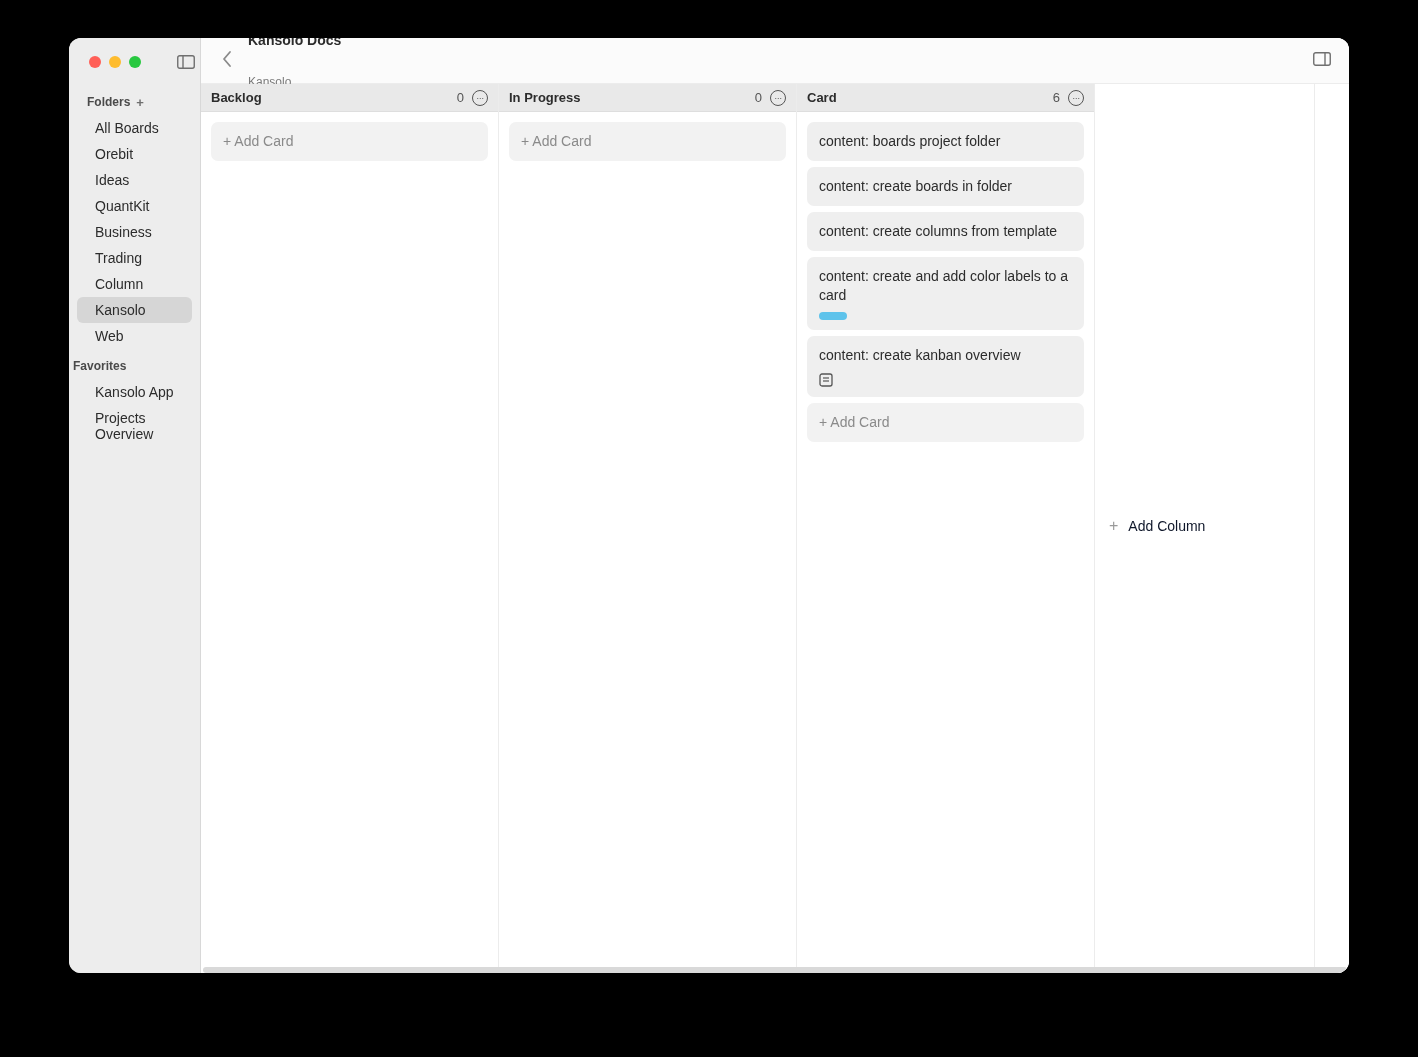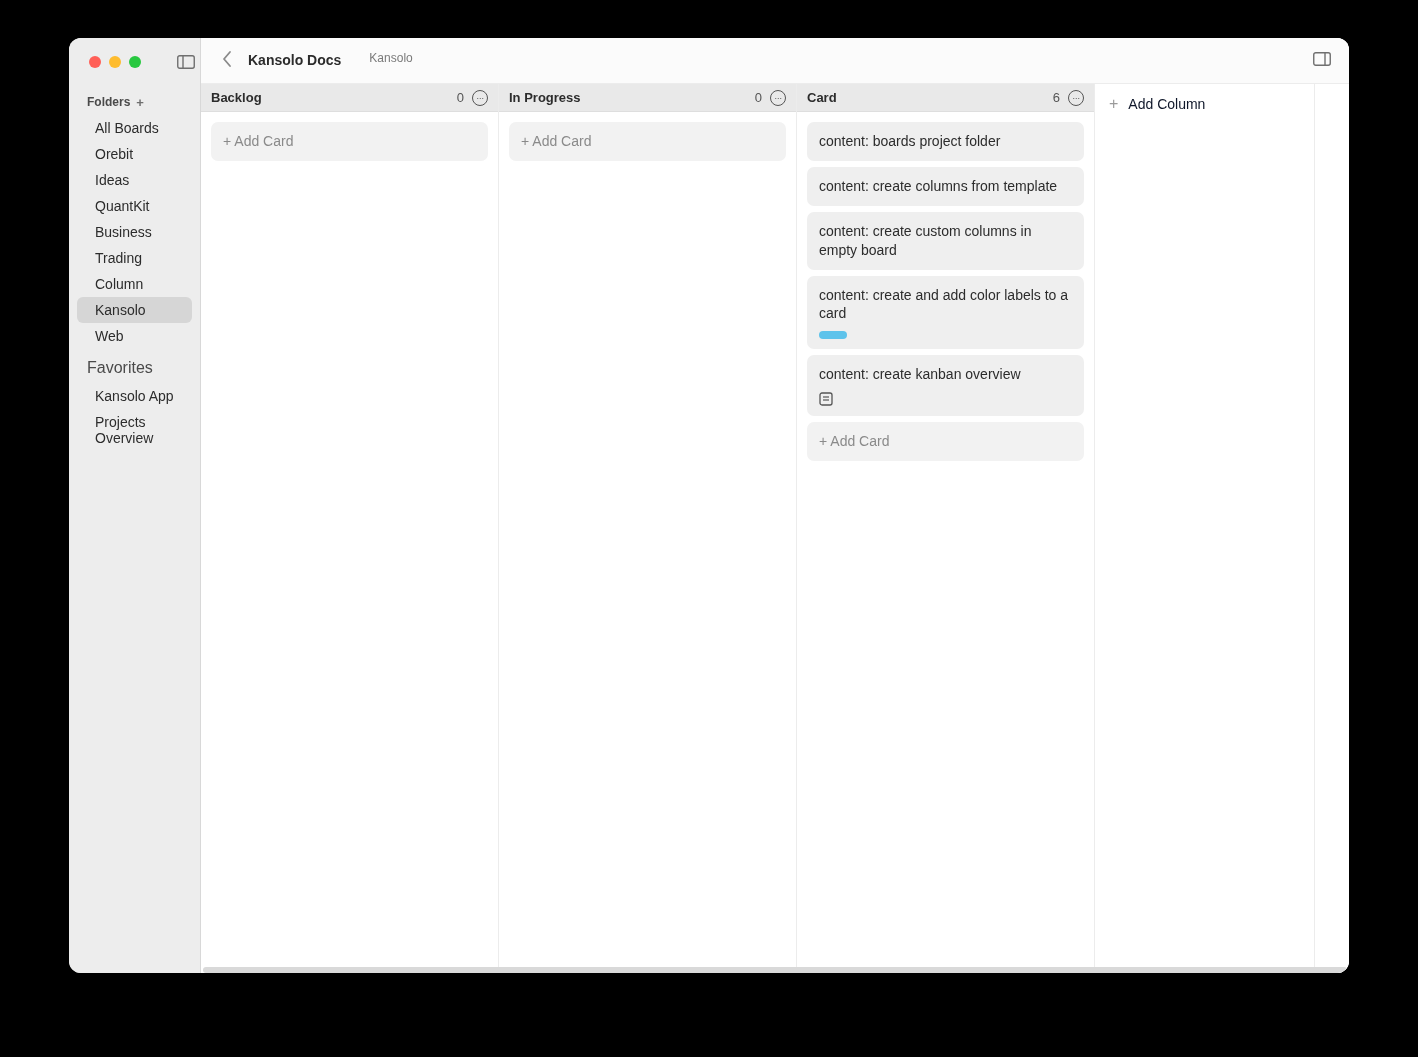--- a/index.html
+++ b/index.html
@@ -77,24 +77,24 @@
       color: #2c2c2c;
       padding: 5px 18px;
       cursor: pointer;
       border-radius: 6px;
       margin: 0 8px;
     }
     .folder-item.selected {
       background: #d6d6d6;
     }
     .fav-header {
-      font-size: 16px;
-      font-weight: 400;
+      font-size: 12px;
+      font-weight: 700;
       color: #4a4a4a;
-      padding: 10px 18px 6px 18px;
+      padding: 10px 18px 6px 4px;
     }
     .main {
       flex: 1;
       background: #fff;
       display: flex;
       flex-direction: column;
       min-width: 0;
     }
     .toolbar {
       height: 46px;
@@ -105,21 +105,21 @@
       gap: 10px;
       background: #fbfbfb;
     }
     .back-chevron {
       color: #8a8a8a;
       cursor: pointer;
       padding: 4px 6px;
     }
     .breadcrumb {
       display: flex;
-      flex-direction: row;
+      flex-direction: column;
       line-height: 1.15;
       gap: 28px;
     }
     .breadcrumb .title { font-size: 14px; font-weight: 600; color: #2c2c2c; }
     .breadcrumb .sub { font-size: 12px; color: #7a7a7a; }
     .toolbar-spacer { flex: 1; }
     .search-wrap {
       width: 226px;
       height: 28px;
       border: 1.5px solid #bdbdbd;
@@ -152,20 +152,21 @@
       background: #fff;
       min-height: 0;
     }
     .column {
       width: 298px;
       border-right: 1px solid #ececec;
       display: flex;
       flex-direction: column;
       min-height: 0;
       flex-shrink: 0;
+      justify-content: center;
     }
     .col-header {
       height: 28px;
       background: #e9e9e9;
       display: flex;
       align-items: center;
       padding: 0 10px;
       gap: 8px;
       border-bottom: 1px solid #dedede;
     }
@@ -341,24 +342,24 @@
             <div class="col-header">
               <span class="col-title">Card</span>
               <span class="col-count">6</span>
               <span class="col-more">···</span>
             </div>
             <div class="col-body">
               <div class="card">
                 <div>content: boards project folder</div>
               </div>
               <div class="card">
+                <div>content: create boards in folder</div>
+              </div>
+              <div class="card">
                 <div>content: create columns from template</div>
-              </div>
-              <div class="card">
-                <div>content: create custom columns in empty board</div>
               </div>
               <div class="card">
                 <div>content: create and add color labels to a card</div>
                 <div class="card-label" style="background: rgb(94, 195, 235);"></div>
               </div>
               <div class="card">
                 <div>content: create kanban overview</div>
                 <div class="card-icon"><svg width="14" height="14" viewBox="0 0 14 14">
                     <rect x="1" y="1" width="12" height="12" rx="2" fill="none" stroke="currentColor" stroke-width="1.3"></rect>
                     <line x1="4" y1="5" x2="10" y2="5" stroke="currentColor" stroke-width="1.2"></line>

